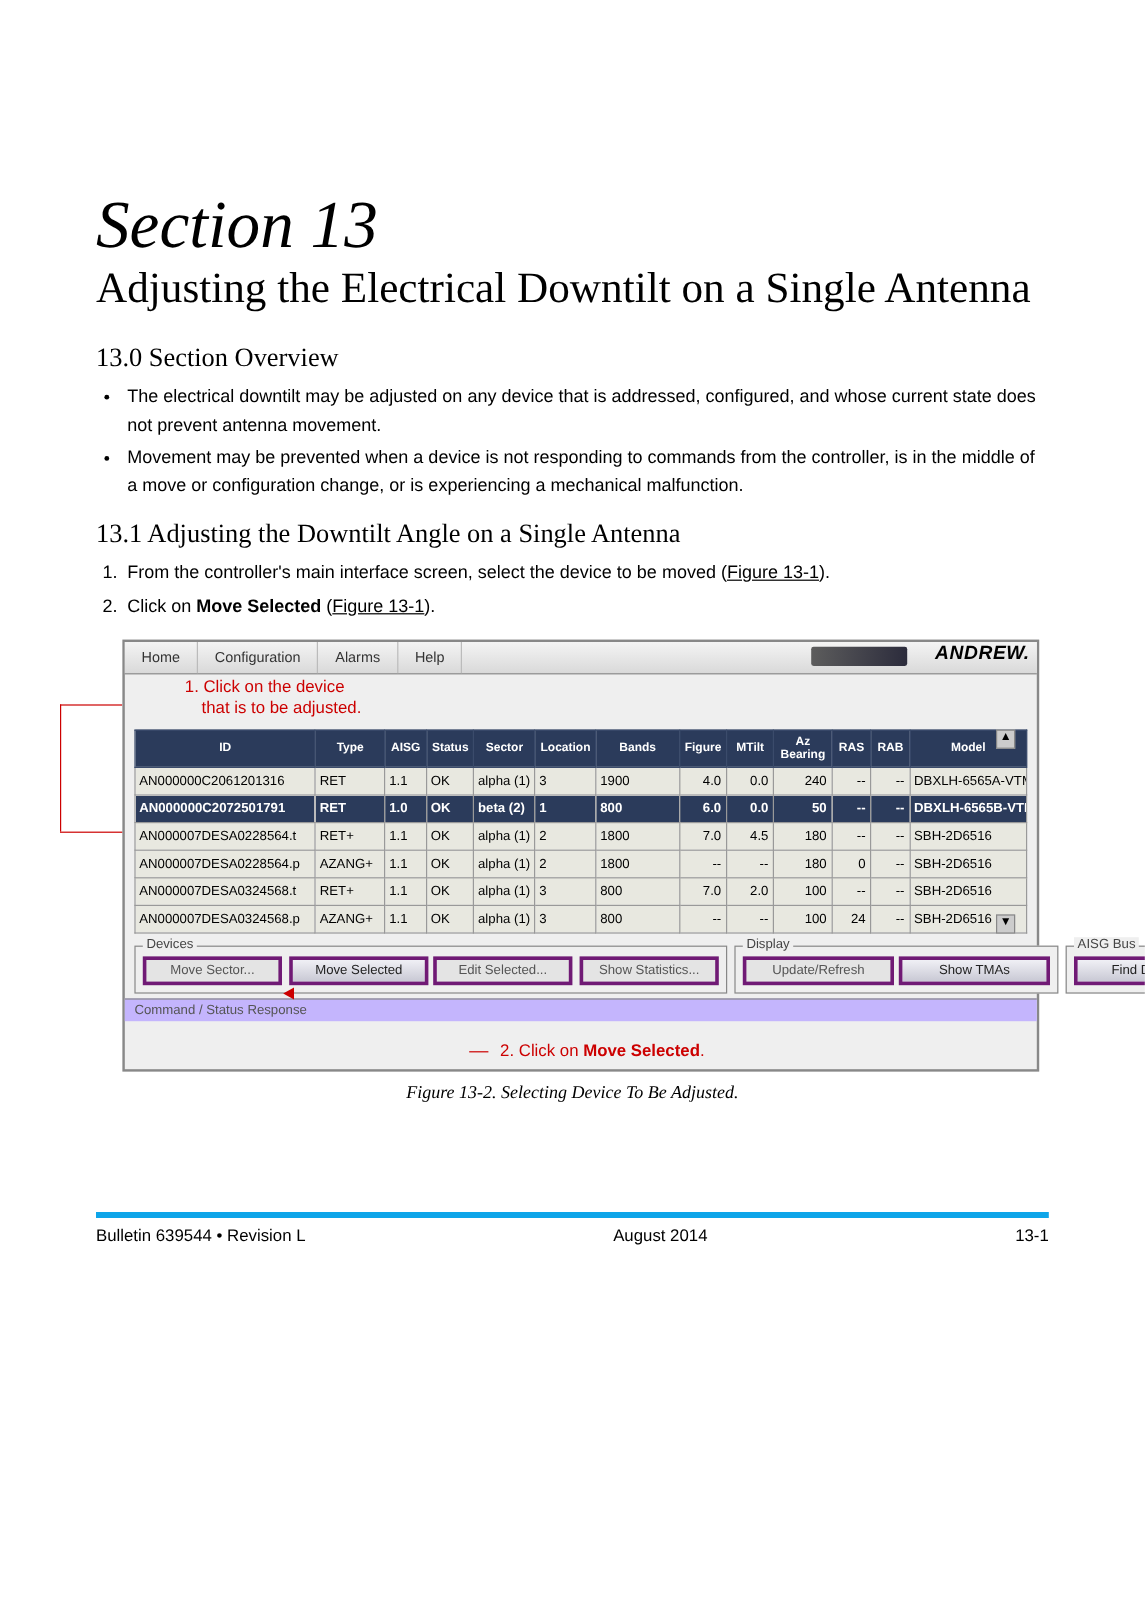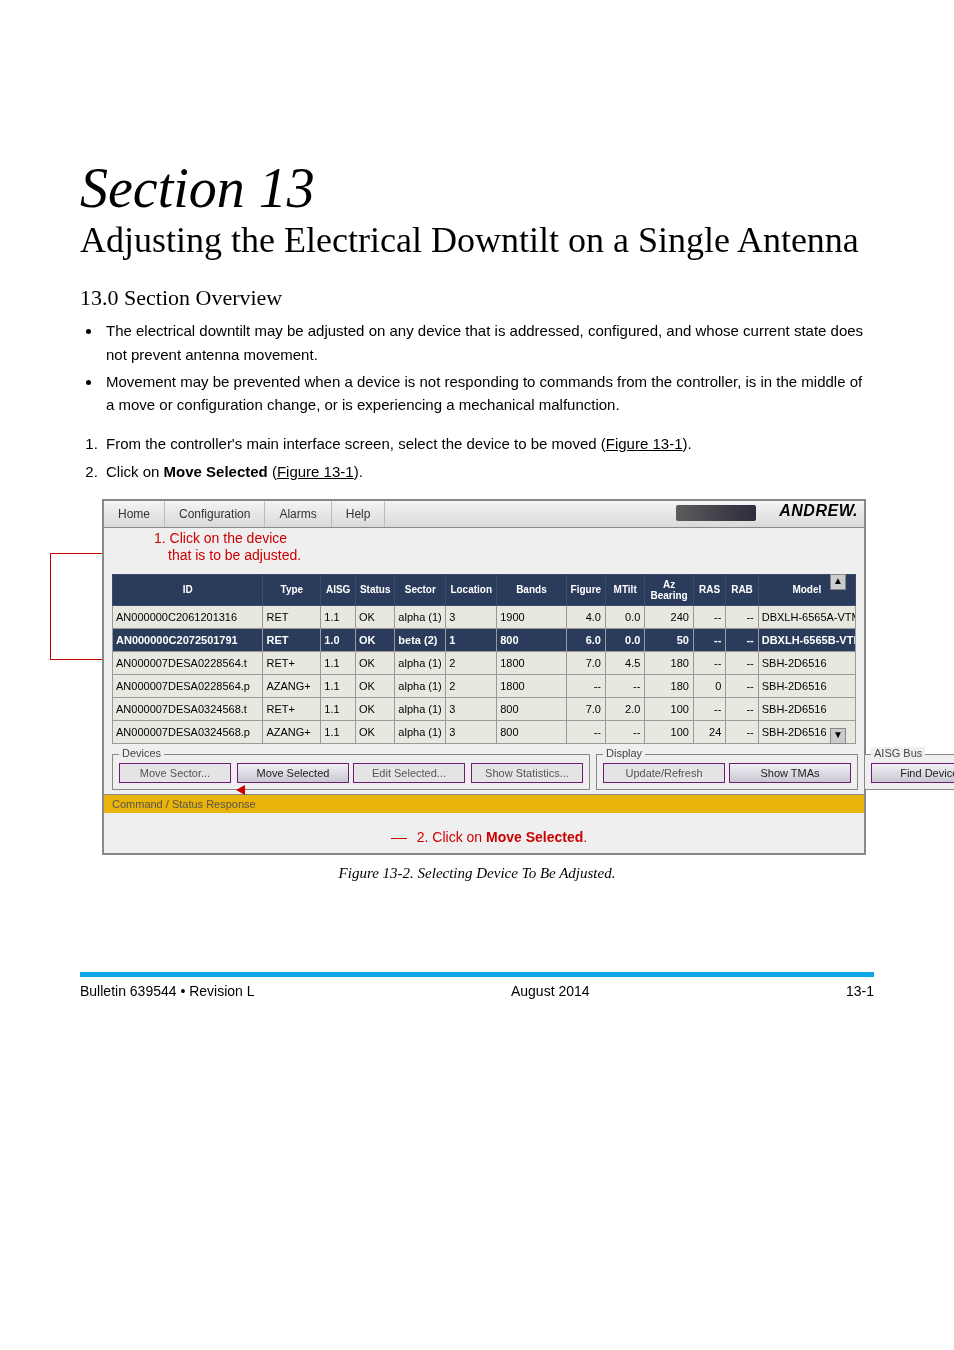--- a/index.html
+++ b/index.html
@@ -182,39 +182,39 @@
     background: #efefef;
     padding: 0 3px;
     color: #444;
   }
   .panel-row {
     display:flex;
     gap:6px;
   }
   .btn-raised, .btn-flat {
     font-size: 11px;
-    border: 1px solid #701a75;
+    border: 3px solid #701a75;
     padding: 3px 0;
     text-align: center;
     background: linear-gradient(#f0f0f5, #c8c8d4);
     color: #222;
     width: 100px;
   }
   .btn-flat {
     background:#e4e4e4;
     color:#555;
   }
   .btn-w-110 { width:110px; }
   .btn-w-120 { width:120px; }
   .status-bar {
     border-top: 1px solid #888;
     padding: 3px 8px;
     font-size: 11px;
     color:#555;
-    background:#eab308;
+    background:#c4b5fd;
   }
   .bottom-callout {
     text-align:center;
     padding:16px 0 8px 10px;
     color:#c00;
     font-size:14px;
   }
   .footer {
     margin-top: 90px;
     border-top: 5px solid #0ea5e9;
@@ -251,20 +251,21 @@
 
   <div class="section-title">Section 13</div>
   <div class="section-subtitle">Adjusting the Electrical Downtilt on a Single Antenna</div>
 
   <div class="subsection-title">13.0 Section Overview</div>
   <ul class="bullets">
     <li>The electrical downtilt may be adjusted on any device that is addressed, configured, and whose current state does not prevent antenna movement.</li>
     <li>Movement may be prevented when a device is not responding to commands from the controller, is in the middle of a move or configuration change, or is experiencing a mechanical malfunction.</li>
   </ul>
 
+  <div class="subsection-title">13.1 Adjusting the Downtilt Angle on a Single Antenna</div>
   <ol class="steps">
     <li>
       <span>From the controller's main interface screen, select the device to be moved (</span><span class="underline">Figure 13-1</span><span>).</span>
     </li>
     <li>
       <span>Click on </span><b>Move Selected</b><span> (</span><span class="underline">Figure 13-1</span><span>).</span>
     </li>
   </ol>
 
   <div class="figure-wrap">

